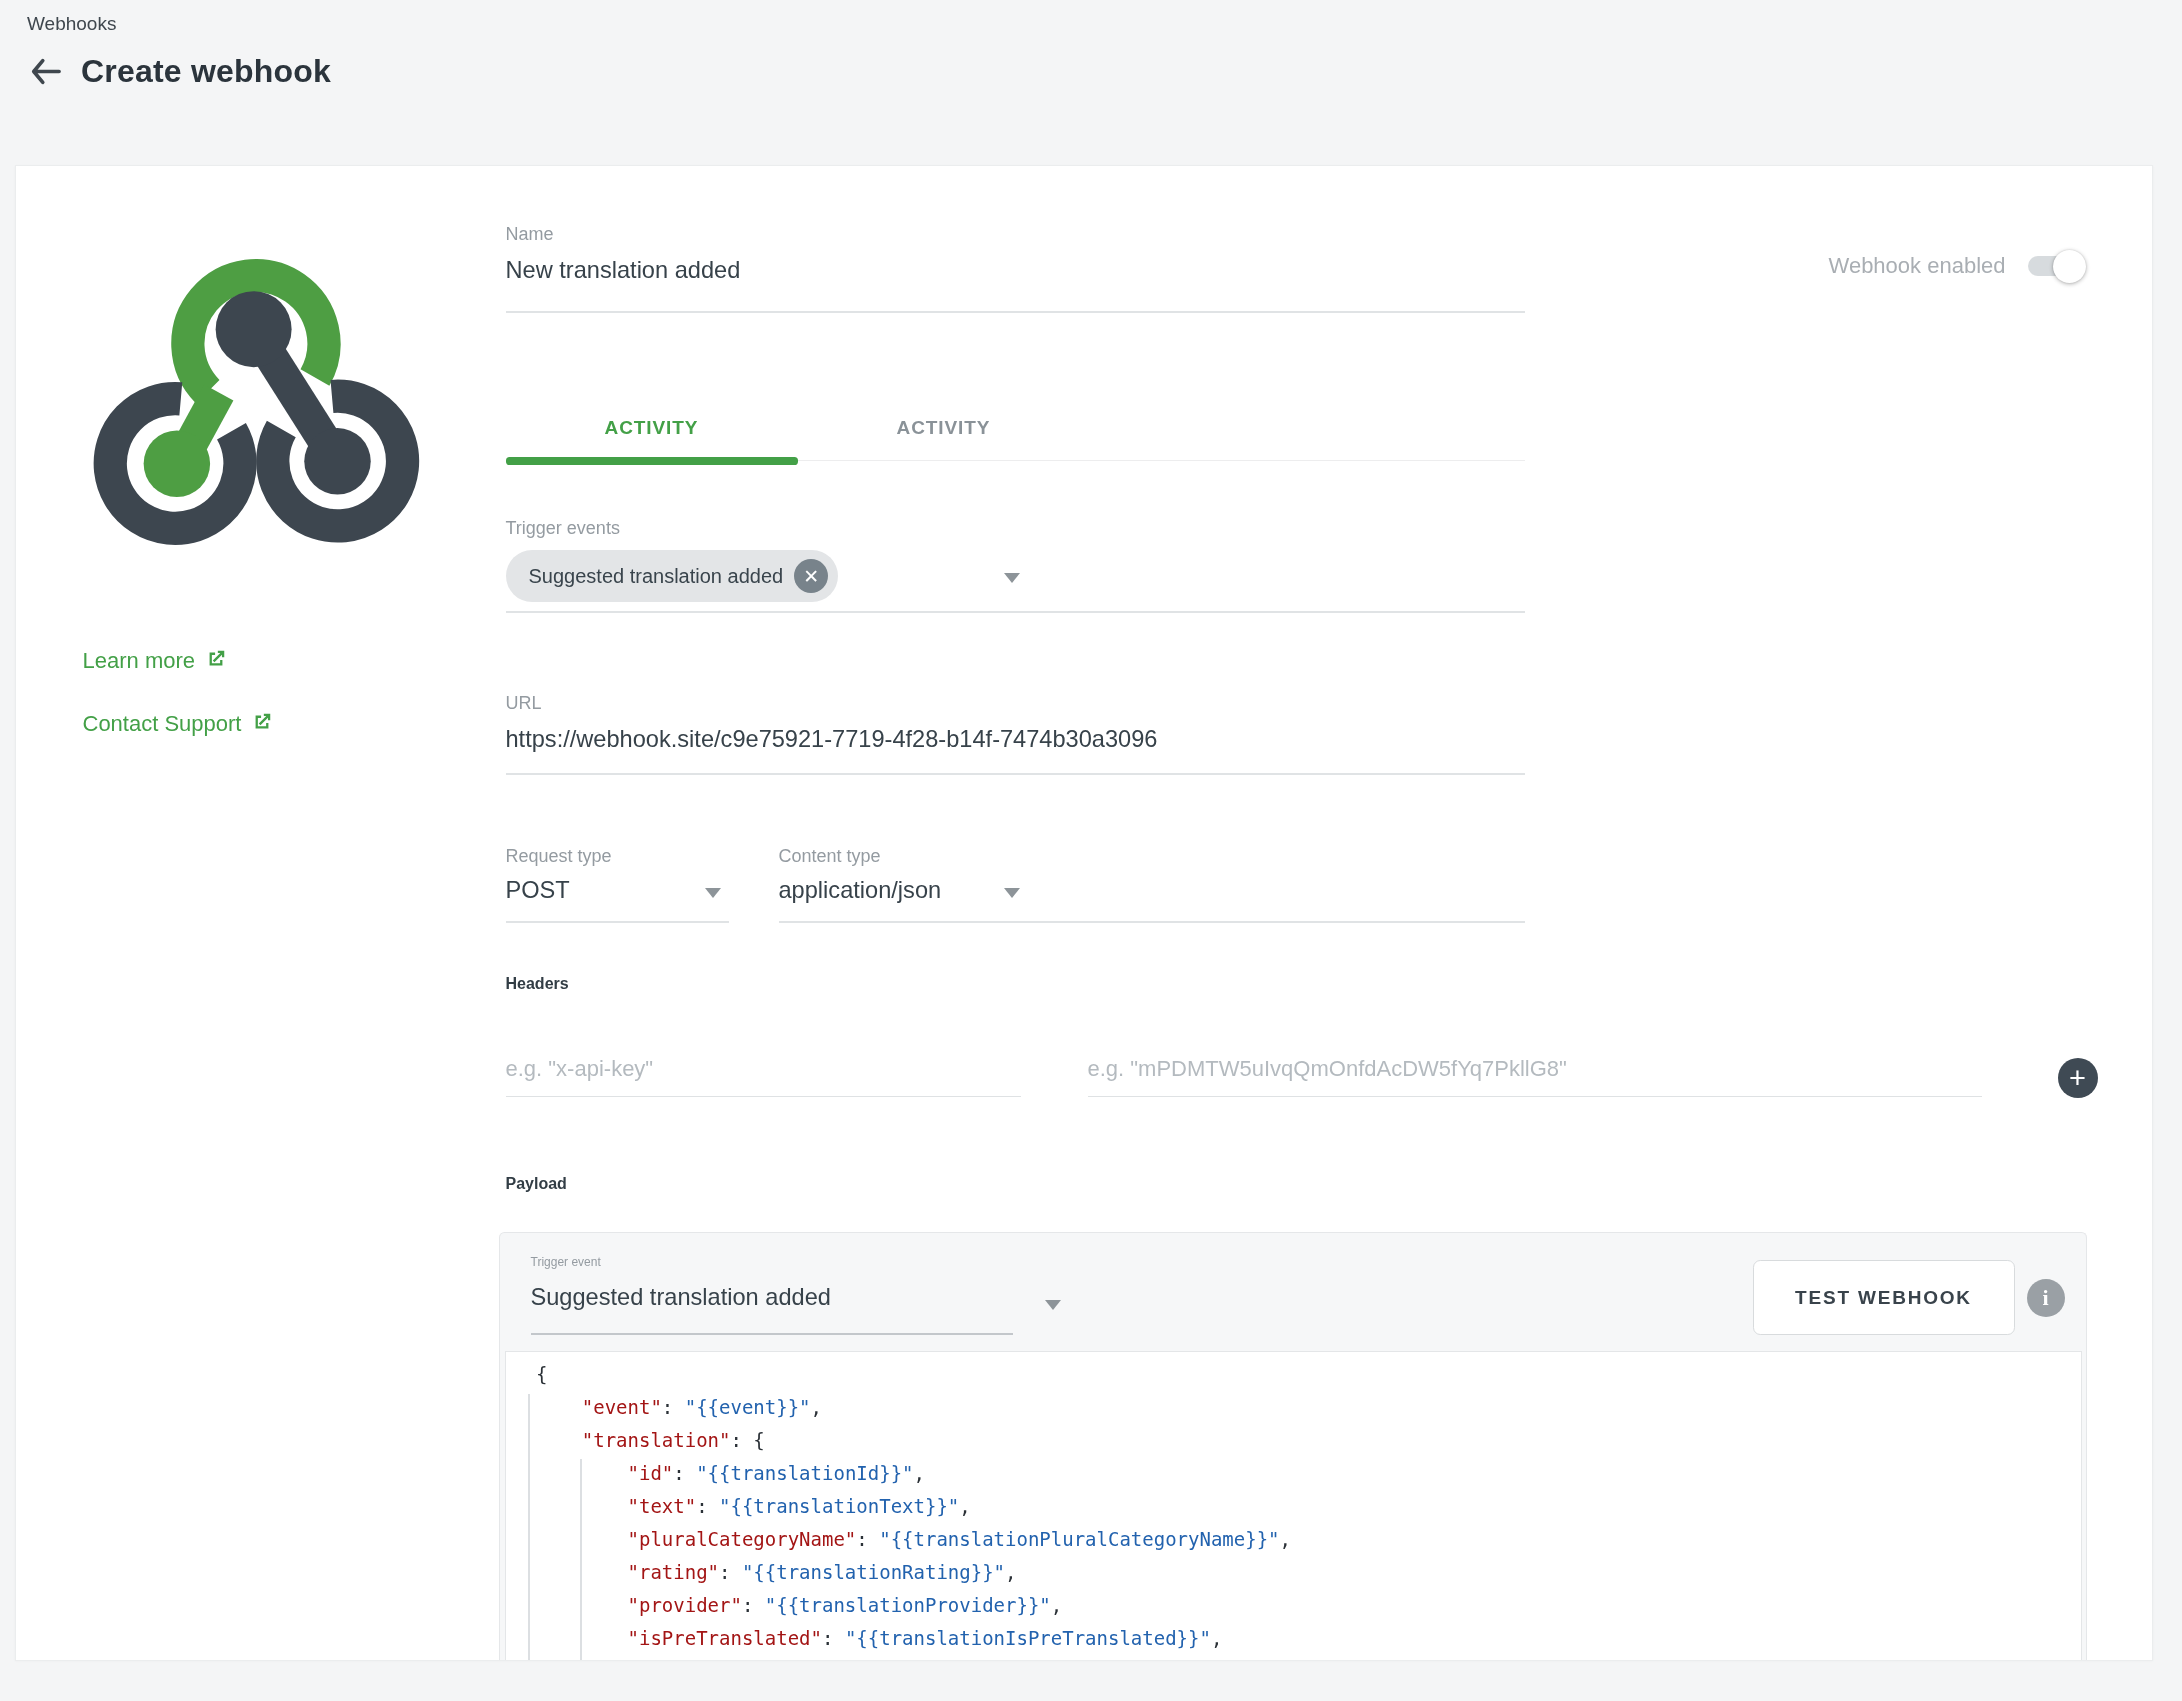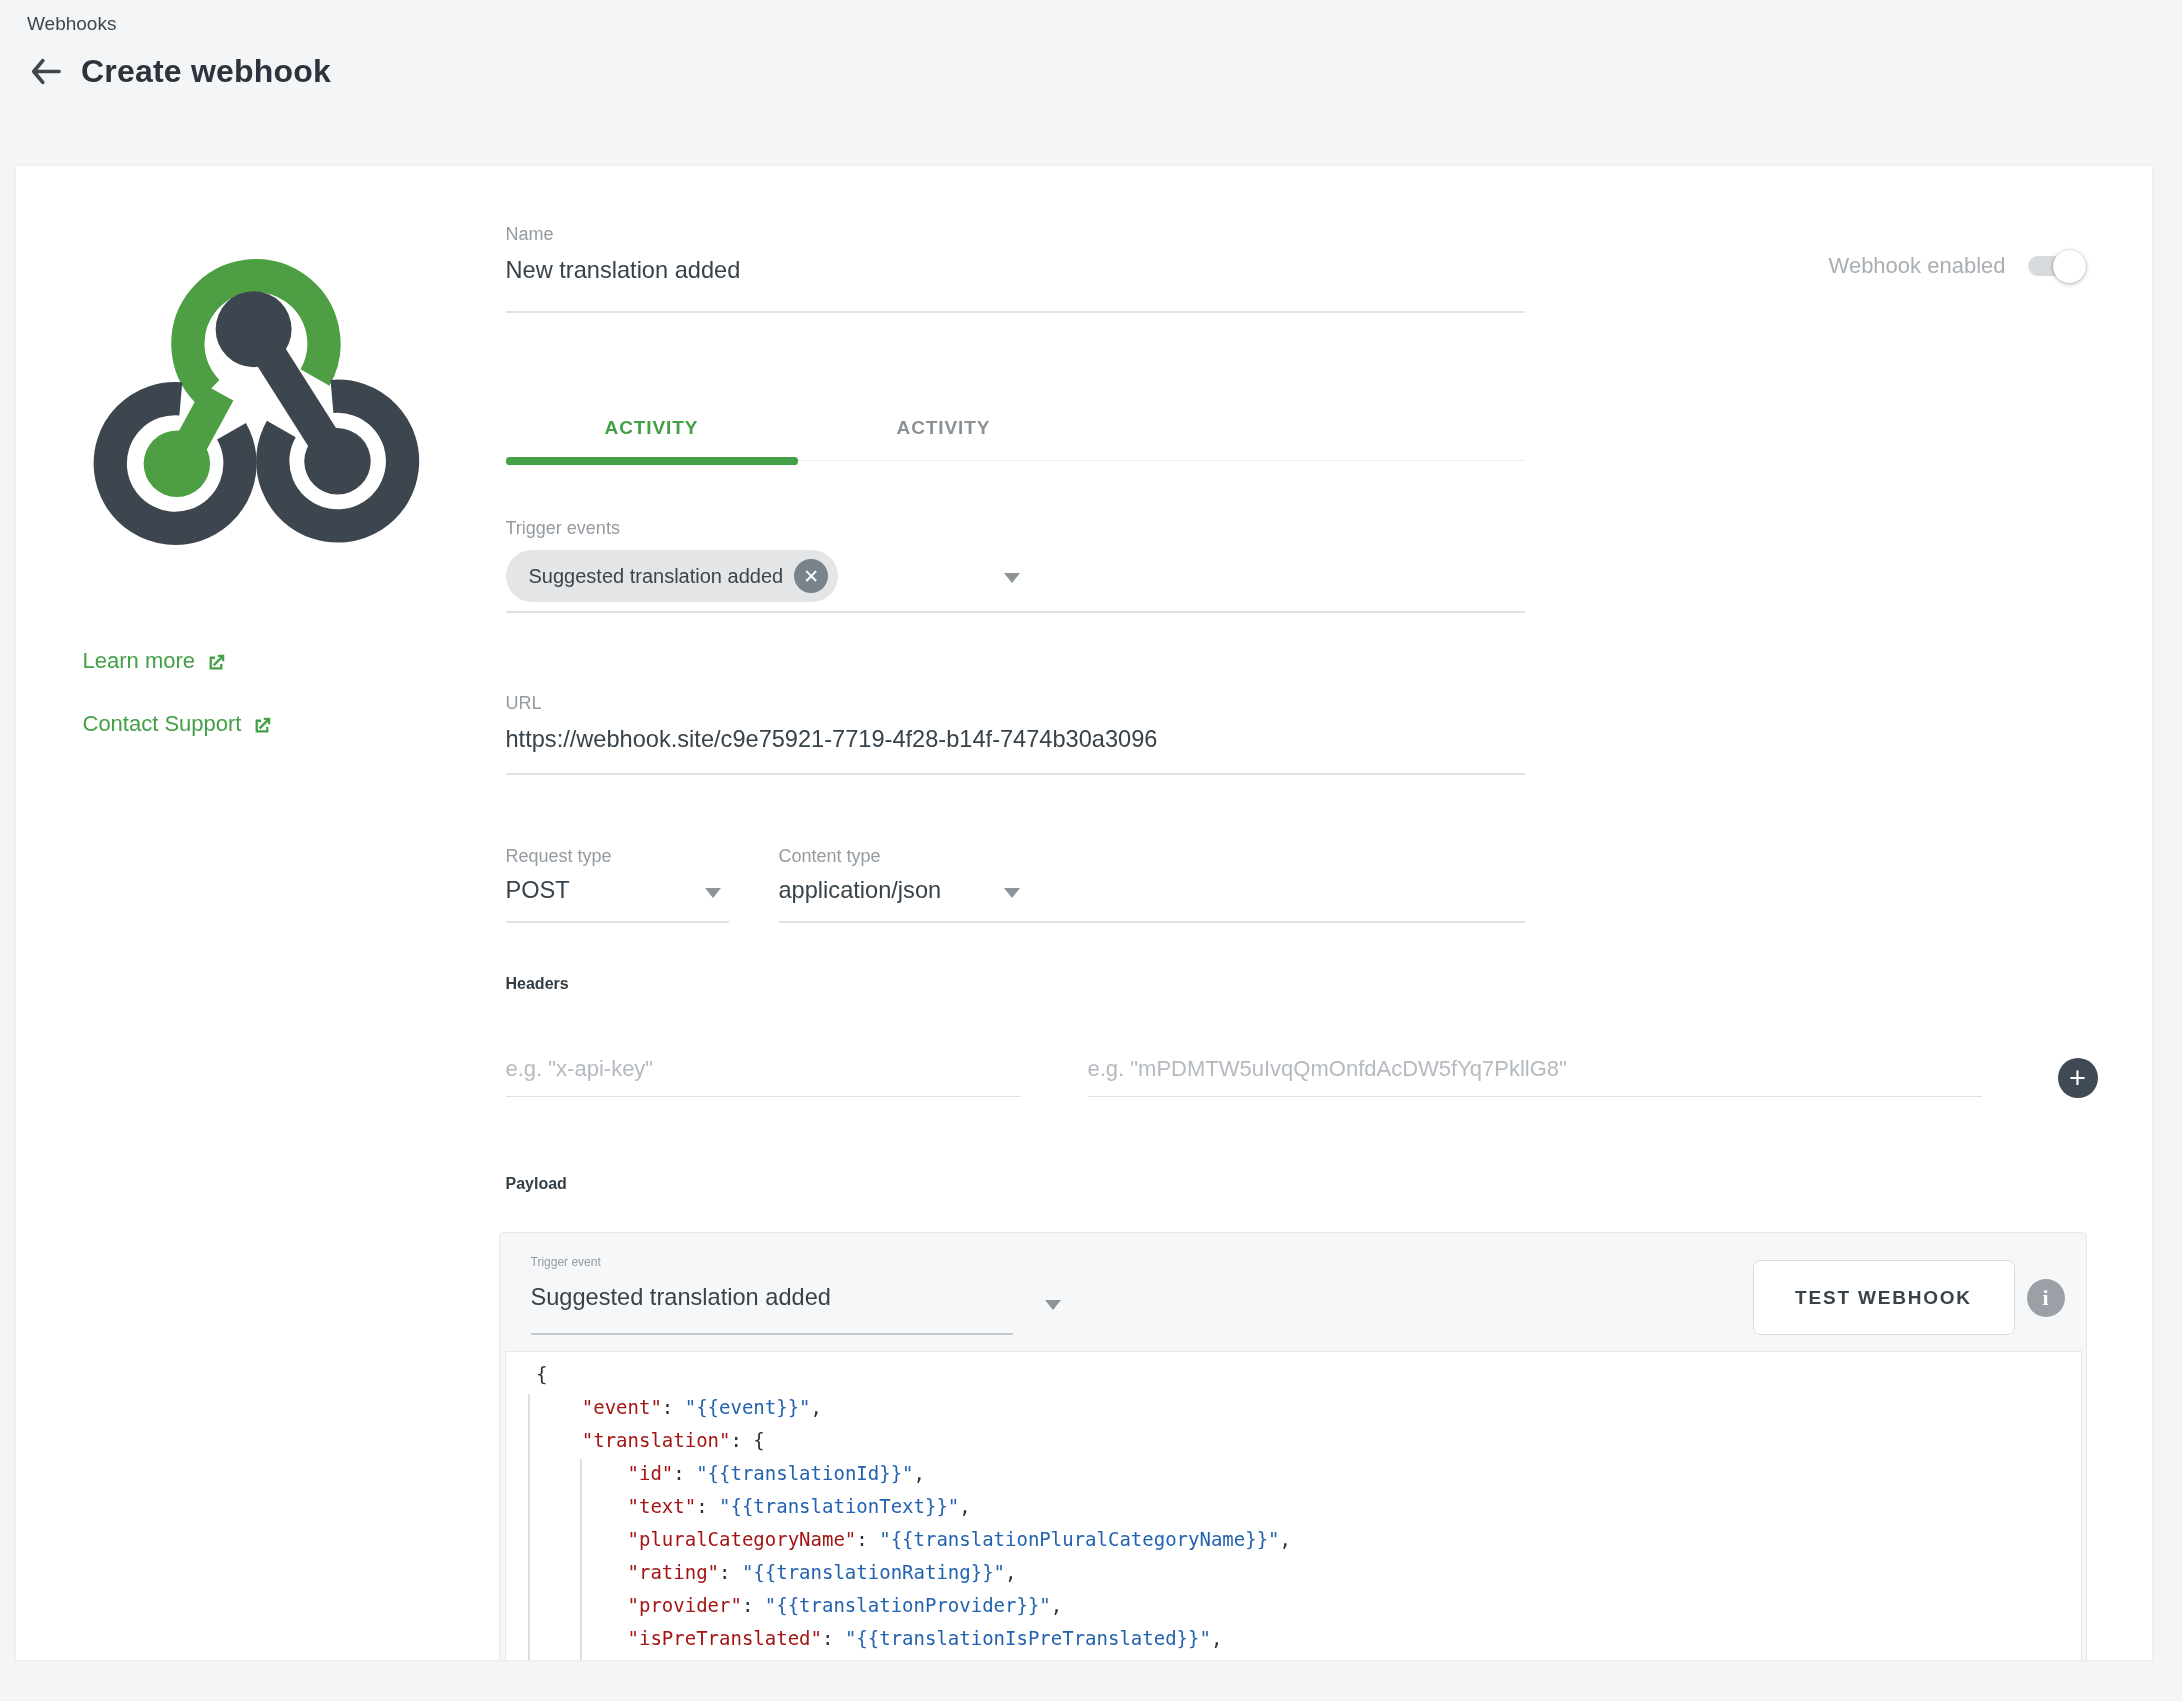--- a/index.html
+++ b/index.html
@@ -28,21 +28,21 @@
     background:#ffffff;
     border:0.9px solid #ebedee;
     box-shadow:0 0.9px 2.7px rgba(0,0,0,0.04);
     overflow:hidden;
   }
 
   
   .logo-wrap { position:absolute; left:58px; top:60px; width:364px; height:333px; }
   .side-link {
     position:absolute; left:67px;
-    display:flex; align-items:flex-end; gap:10px;
+    display:flex; align-items:flex-start; gap:10px;
     color:#43a047; font-size:22px; cursor:pointer;
   }
   .side-link svg { display:block; }
 
   
   .f-label { position:absolute; font-size:18px; color:#949ba1; }
   .f-value { position:absolute; font-size:23.6px; color:#37424a; white-space:nowrap; }
   .f-line  { position:absolute; height:1.8px; background:#e0e3e5; }
   .dd-arrow {
     position:absolute; width:0; height:0;

